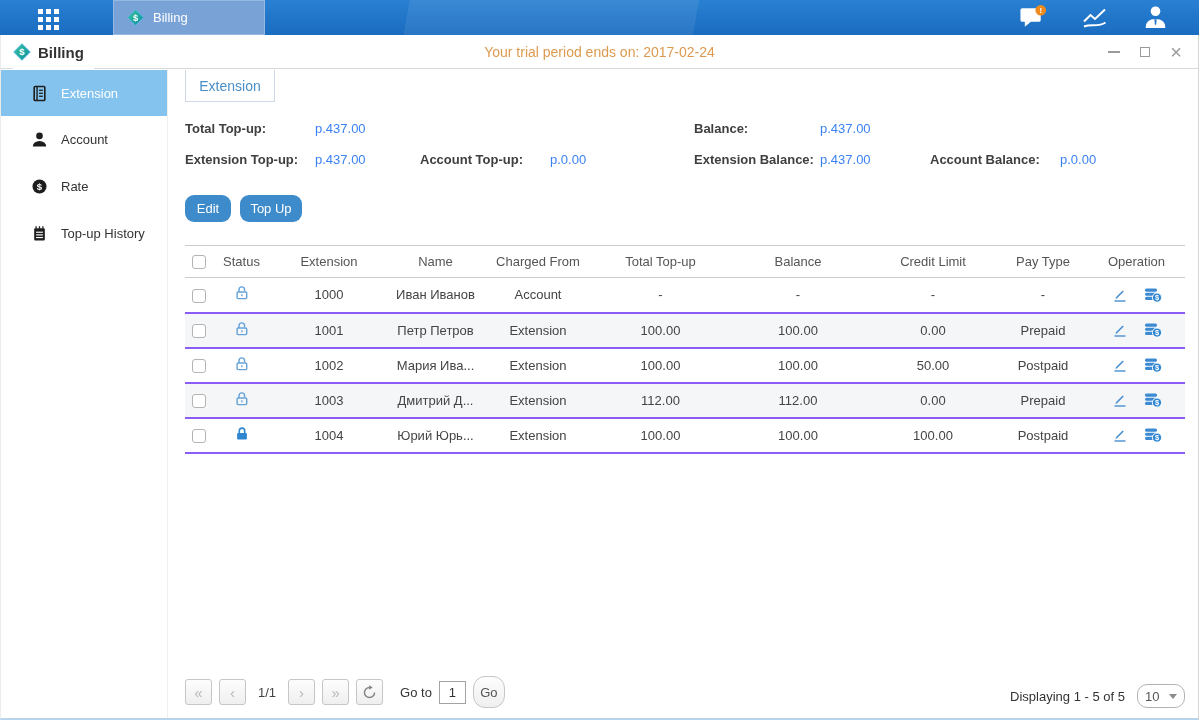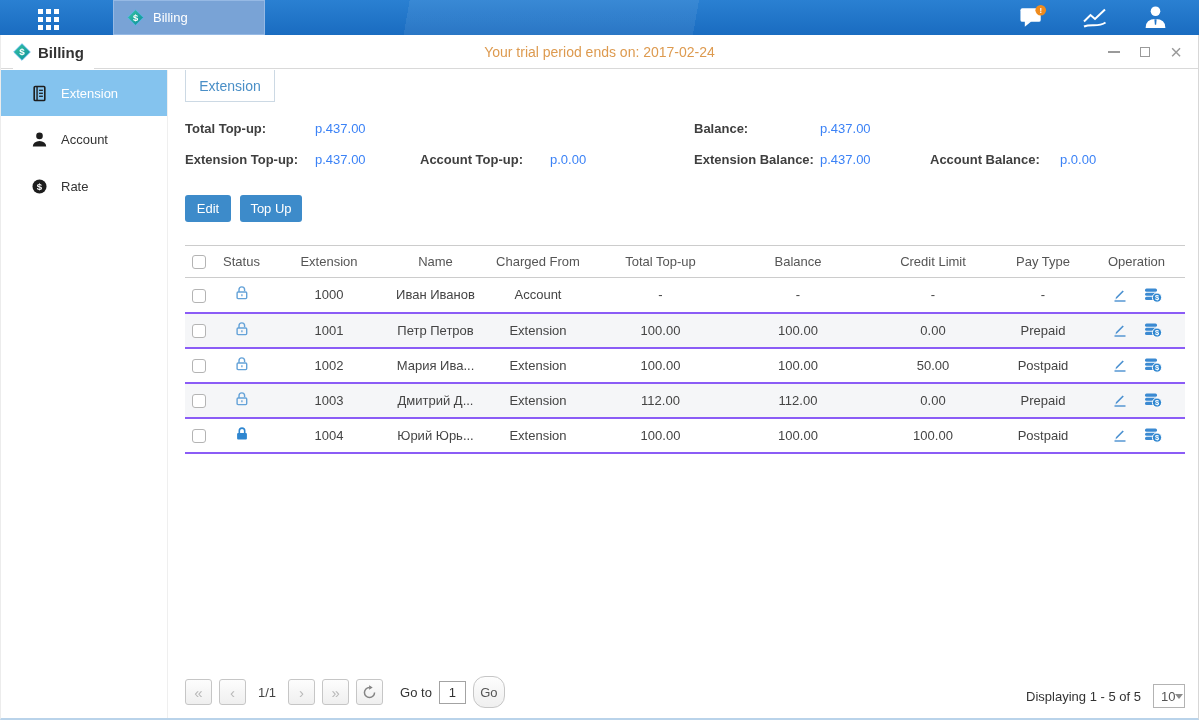--- a/index.html
+++ b/index.html
@@ -50,21 +50,21 @@
 
   .summary{position:absolute;left:0;top:0;right:0;height:110px}
   .summary span{position:absolute;font-size:13px;white-space:nowrap}
   .sum-label{font-weight:bold;color:#3f3f3f}
   .sum-value{color:#3b82f6}
   .r1{top:51px}.r2{top:82px}
   .c1l{left:17px}.c1v{left:147px}.c2l{left:252px}.c2v{left:382px}
   .c3l{left:526px}.c3v{left:652px}.c4l{left:762px}.c4v{left:892px}
 
   .btn{position:absolute;top:125px;height:27px;background:#3d8bca;color:#fff;font-size:13px;border:none;
-    border-radius:3px;display:flex;align-items:center;justify-content:center;cursor:pointer}
+    border-radius:9px;display:flex;align-items:center;justify-content:center;cursor:pointer}
   .btn-edit{left:17px;width:46px}
   .btn-top{left:72px;width:62px}
 
   
   .tablewrap{position:absolute;left:17px;top:175px;width:1000px}
   table{border-collapse:collapse;table-layout:fixed;width:1000px;font-size:13px;color:#444}
   thead th{height:32px;font-weight:normal;color:#555;border-top:1px solid #cccccc;border-bottom:1px solid #cccccc;text-align:center}
   tbody td{height:35px;border-bottom:2px solid #8b5cf6;text-align:center}
   tbody tr:nth-child(even){background:#f5f6f8}
   .cb{display:inline-block;width:14px;height:14px;border:1px solid #b4b4b4;border-radius:3px;background:#fff;vertical-align:middle;cursor:pointer}
@@ -74,21 +74,21 @@
   
   .pager{position:absolute;left:17px;bottom:12px;display:flex;align-items:center;gap:7px;font-size:13px;color:#444}
   .pbtn{width:27px;height:26px;border:1px solid #c6c6c6;border-radius:3px;background:linear-gradient(#fdfdfd,#efefef);
     display:flex;align-items:center;justify-content:center;color:#b9b9b9;font-size:15px;cursor:pointer}
   .page-ind{margin:8px 5px;color:#444}
   .goto-label{margin-left:10px;color:#333}
   .goto-input{width:27px;height:23px;border:1px solid #a3a3a3;text-align:center;font-size:13px;color:#333;font-family:inherit}
   .gobtn{width:32px;height:32px;border:1px solid #c6c6c6;border-radius:12px;background:linear-gradient(#fdfdfd,#efefef);
     display:flex;align-items:center;justify-content:center;color:#555;font-size:13px;cursor:pointer}
   .pager-right{position:absolute;right:14px;bottom:12px;display:flex;align-items:center;gap:12px;font-size:13px;color:#333}
-  .psize{width:32px;height:24px;border:1px solid #b3b3b3;border-radius:0;background:#fff;display:flex;
+  .psize{width:48px;height:24px;border:1px solid #b3b3b3;border-radius:10px;background:#fff;display:flex;
     align-items:center;justify-content:space-between;padding:0 7px;color:#555;cursor:pointer}
   .caret{width:0;height:0;border-left:4px solid transparent;border-right:4px solid transparent;border-top:5px solid #8a8a8a}
 </style>
 </head>
 <body>
 
 <svg width="0" height="0" style="position:absolute">
   <defs>
     <linearGradient id="dg" x1="0" y1="0" x2="1" y2="1">
       <stop offset="0" stop-color="#38c6a2"></stop>
@@ -188,20 +188,34 @@
     <span>Account</span>
   </div>
   <div class="side-item">
     <span class="ic">
       <svg width="17" height="17" viewBox="0 0 16 16">
         <circle cx="8" cy="8" r="6.6" fill="currentColor"></circle>
         <text x="8" y="11.2" text-anchor="middle" font-size="9" font-weight="bold" fill="#fff">$</text>
       </svg>
     </span>
     <span>Rate</span>
+  </div>
+  <div class="side-item">
+    <span class="ic">
+      <svg width="17" height="17" viewBox="0 0 16 16">
+        <rect x="3" y="3" width="10" height="11.6" rx="1" fill="currentColor"></rect>
+        <line x1="4.8" y1="1.2" x2="4.8" y2="3.4" stroke="currentColor" stroke-width="1.2"></line>
+        <line x1="8" y1="1.2" x2="8" y2="3.4" stroke="currentColor" stroke-width="1.2"></line>
+        <line x1="11.2" y1="1.2" x2="11.2" y2="3.4" stroke="currentColor" stroke-width="1.2"></line>
+        <line x1="4.8" y1="6.8" x2="11.2" y2="6.8" stroke="#fff" stroke-width="1.1"></line>
+        <line x1="4.8" y1="9.3" x2="11.2" y2="9.3" stroke="#fff" stroke-width="1.1"></line>
+        <line x1="4.8" y1="11.8" x2="11.2" y2="11.8" stroke="#fff" stroke-width="1.1"></line>
+      </svg>
+    </span>
+    <span>Top-up History</span>
   </div>
 </div>
 
 <div class="main">
   <div class="tab">Extension</div>
 
   <div class="summary">
     <span class="sum-label r1 c1l">Total Top-up:</span>
     <span class="sum-value r1 c1v">p.437.00</span>
     <span class="sum-label r1 c3l">Balance:</span>

